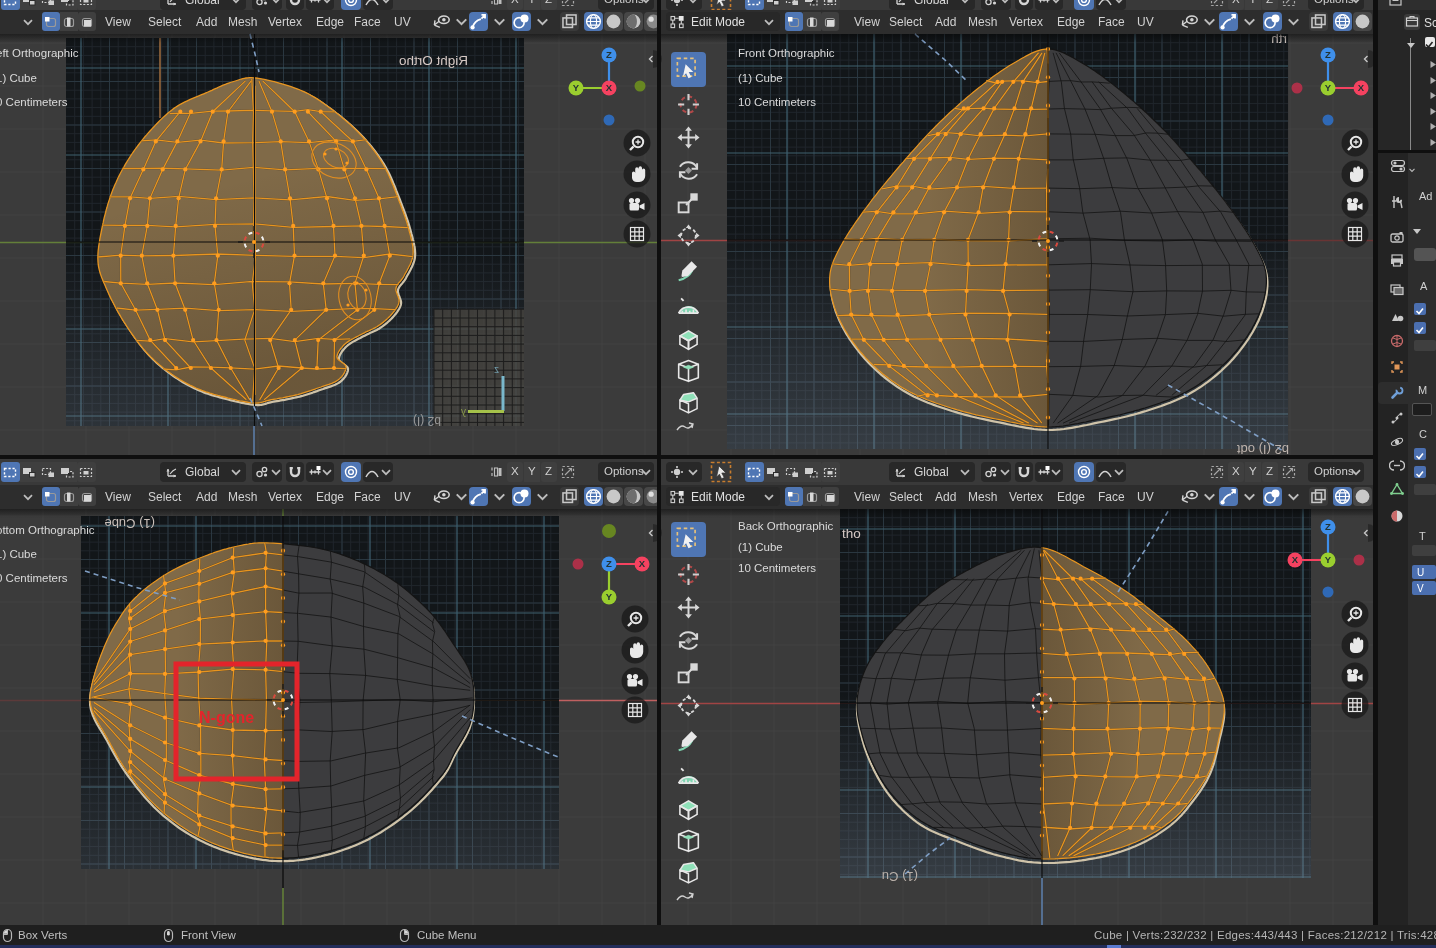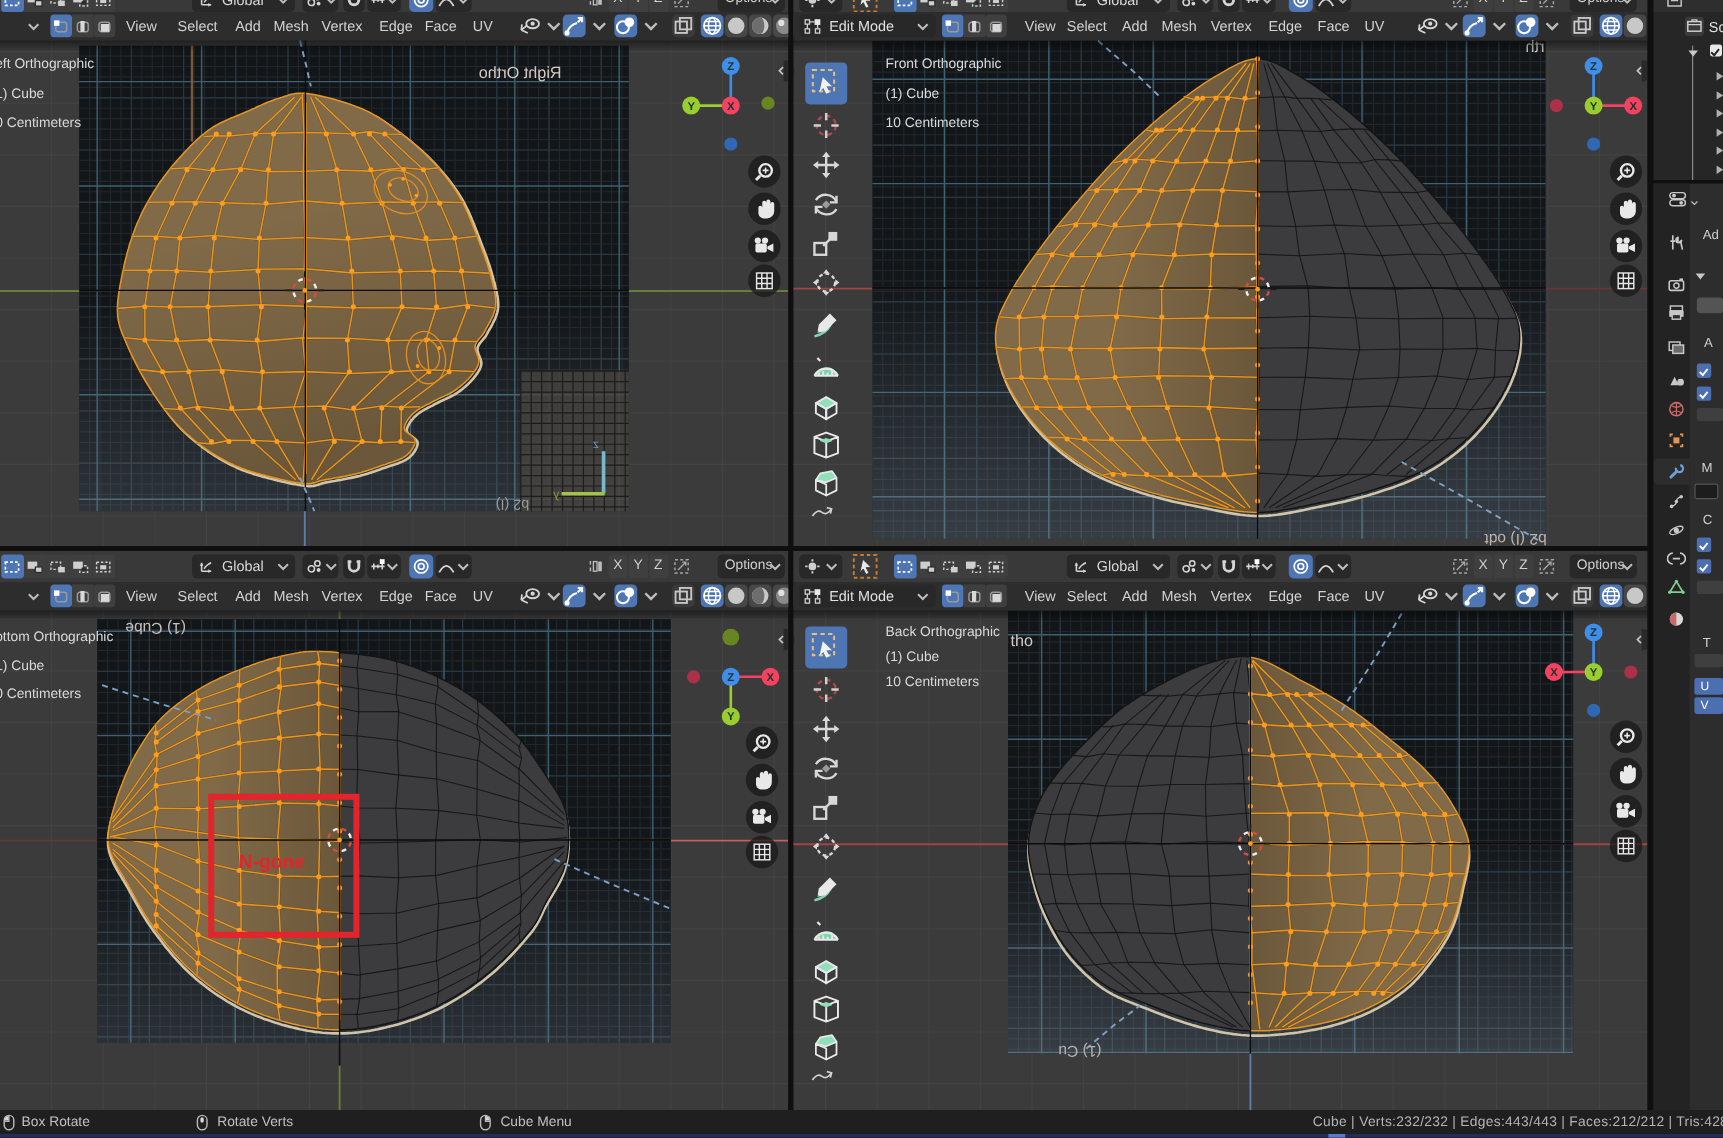--- a/index.html
+++ b/index.html
@@ -1664,26 +1664,26 @@
     </svg></div>
 <div class="abs" style="left:657px;top:0;width:4px;height:925px;background:#0f0f0f;"></div>
 <div class="abs" style="left:1373px;top:0;width:5px;height:925px;background:#0f0f0f;"></div>
 <div class="abs" style="left:0;top:455px;width:1378px;height:4px;background:#0f0f0f;"></div>
 <div class="abs" style="left:0;top:925px;width:1436px;height:20px;background:#1f1f1f;"></div>
 <div class="abs" style="left:2px;top:928px;width:12px;height:15px;"><svg width="11" height="15" viewBox="0 0 11 15" style="">
       <rect x="1.5" y="1.5" width="8" height="12" rx="4" fill="none" stroke="#b8b8b8" stroke-width="1.2"></rect>
       <path d="M5.5,1.8 v4.7 h-3.8" stroke="#b8b8b8" stroke-width="1" fill="none"></path>
       <path d="M2,5.8 a3.6,3.6 0 0 1 3.2,-3.9 l0,3.9 z" fill="#d8d8d8"></path>
     </svg></div>
-<div class="abs" style="left:18px;top:929px;font-size:11.5px;color:#c0c0c0;font-weight:normal;letter-spacing:0px;white-space:nowrap;">Box Rotate</div>
+<div class="abs" style="left:18px;top:929px;font-size:11.5px;color:#c0c0c0;font-weight:normal;letter-spacing:0px;white-space:nowrap;">Box Verts</div>
 <div class="abs" style="left:163px;top:928px;width:12px;height:15px;"><svg width="11" height="15" viewBox="0 0 11 15" style="">
       <rect x="1.5" y="1.5" width="8" height="12" rx="4" fill="none" stroke="#b8b8b8" stroke-width="1.2"></rect>
       <rect x="4" y="3" width="2.8" height="4.6" rx="1.4" fill="#d8d8d8"></rect>
     </svg></div>
-<div class="abs" style="left:181px;top:929px;font-size:11.5px;color:#c0c0c0;font-weight:normal;letter-spacing:0px;white-space:nowrap;">Rotate Verts</div>
+<div class="abs" style="left:181px;top:929px;font-size:11.5px;color:#c0c0c0;font-weight:normal;letter-spacing:0px;white-space:nowrap;">Front View</div>
 <div class="abs" style="left:399px;top:928px;width:12px;height:15px;"><svg width="11" height="15" viewBox="0 0 11 15" style="">
       <rect x="1.5" y="1.5" width="8" height="12" rx="4" fill="none" stroke="#b8b8b8" stroke-width="1.2"></rect>
       <path d="M5.5,1.8 v4.7 h3.8" stroke="#b8b8b8" stroke-width="1" fill="none"></path>
       <path d="M9,5.8 a3.6,3.6 0 0 0 -3.2,-3.9 l0,3.9 z" fill="#d8d8d8"></path>
     </svg></div>
 <div class="abs" style="left:417px;top:929px;font-size:11.5px;color:#c0c0c0;font-weight:normal;letter-spacing:0px;white-space:nowrap;">Cube Menu</div>
 <div class="abs" style="left:1094px;top:929px;font-size:11.5px;color:#b5b5b5;font-weight:normal;letter-spacing:0.25px;white-space:nowrap;">Cube | Verts:232/232 | Edges:443/443 | Faces:212/212 | Tris:428 | Mem: 21.4M</div>
 <div class="abs" style="left:0;top:945px;width:1436px;height:3px;background:#232d5a;"></div>
 <div class="abs" style="left:1107px;top:945px;width:14px;height:3px;background:#5a7ad0;"></div>
 <div class="abs" style="left:1378px;top:0;width:58px;height:150px;background:#262626;"></div>

